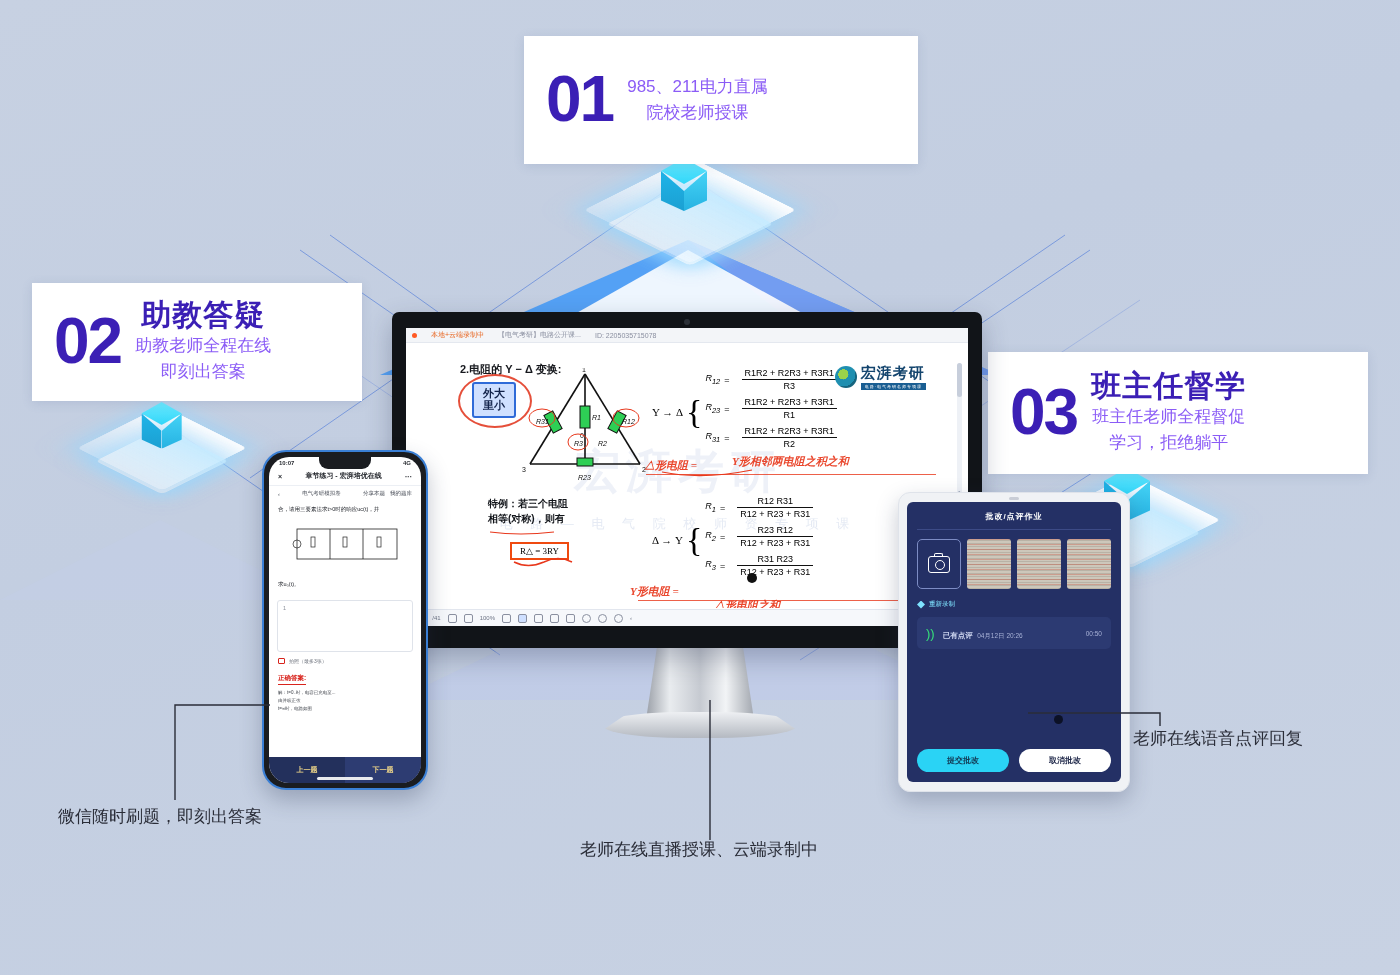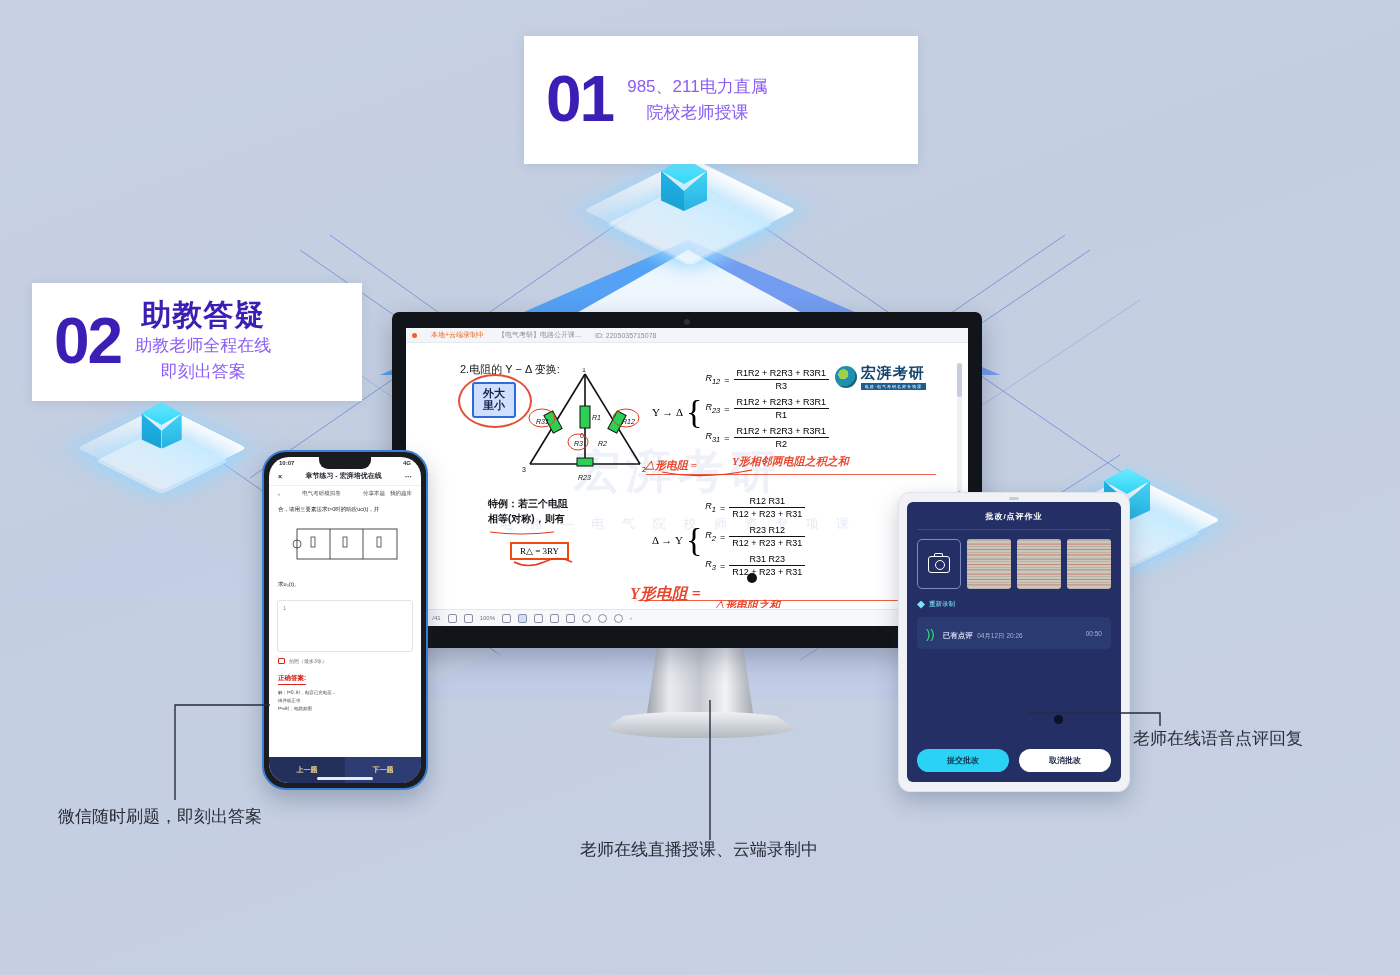--- a/index.html
+++ b/index.html
@@ -78,28 +78,28 @@
   .rec-dot { width:5px; height:5px; border-radius:50%; background:#ff5a24; }
   .rec-label { color:#e8651f; font-size:7px; }
   .scr-body { position:relative; height:calc(100% - 15px); background:#fff; }
   .wb { position:absolute; left:8px; top:3px; right:26px; bottom:18px;
         background:#fff; overflow:hidden; }
   .wm { position:absolute; left:50%; top:48%; transform:translate(-50%,-50%);
         font-size:46px; font-weight:bold; color:rgba(150,170,210,.16);
         white-space:nowrap; letter-spacing:6px; }
   .wm2 { position:absolute; left:50%; top:68%; transform:translate(-50%,-50%);
         font-size:13px; color:rgba(150,170,210,.25); white-space:nowrap; letter-spacing:7px; }
-  .wb-h { position:absolute; left:46px; top:16px; font-size:11px; font-weight:normal; color:#16181d; }
+  .wb-h { position:absolute; left:46px; top:16px; font-size:11px; font-weight:bold; color:#16181d; }
   .badge-box { position:absolute; left:58px; top:36px; width:44px; height:36px;
                border:2px solid #2f6bd8; border-radius:3px; background:#cfe0ff;
                display:flex; flex-direction:column; align-items:center; justify-content:center;
                font-size:11px; font-weight:bold; color:#11224a; line-height:1.05; }
   .badge-circle { position:absolute; left:44px; top:28px; width:74px; height:54px;
                   border:2px solid #e03018; border-radius:50%; opacity:.85; }
-  .frac { display:inline-block; text-align:center; vertical-align:middle; }
+  .frac { display:inline-block; text-align:center; vertical-align:middle;margin-left:8px; }
   .frac .n { border-bottom:1px solid #111; padding:0 3px 1px 3px; display:block; }
   .frac .d { padding:1px 3px 0 3px; display:block; }
   .feq { display:flex; align-items:center; gap:4px; margin-bottom:6px; font-size:9px; }
   .brace { font-size:34px; line-height:.8; font-family:"Liberation Serif",serif; }
   .logo-mark { position:absolute; right:16px; top:18px; display:flex; align-items:center; gap:4px; }
   .logo-swirl { width:22px; height:22px; border-radius:50%;
                 background:radial-gradient(circle at 38% 38%,#9cd34a 0 26%,#1f8fb0 27% 62%,#16657f 63%); }
   .logo-text { font-size:15px; font-weight:bold; color:#14456e; letter-spacing:1px; }
   .logo-sub { font-size:4px; background:#1a5e92; color:#fff; padding:1px 4px; letter-spacing:1px; }
   .ink { position:absolute; color:#e8381c; font-family:"Liberation Serif",serif;
@@ -280,20 +280,28 @@
 
   <div class="card" style="left:32px; top:283px; width:330px; height:118px;">
     <div class="num">02</div>
     <div class="txt">
       <div class="t-title">助教答疑</div>
       <div class="t-sub">助教老师全程在线</div>
       <div class="t-sub">即刻出答案</div>
     </div>
   </div>
 
+  <div class="card" style="left:988px; top:352px; width:380px; height:122px;">
+    <div class="num">03</div>
+    <div class="txt">
+      <div class="t-title">班主任督学</div>
+      <div class="t-sub">班主任老师全程督促</div>
+      <div class="t-sub">学习，拒绝躺平</div>
+    </div>
+  </div>
 
   <div class="mon-neck"></div>
   <div class="mon-base"></div>
 
   <div class="monitor">
     <div class="mon-bezel"></div>
     <div class="mon-cam"></div>
 
     <div class="screen">
 
@@ -395,21 +403,21 @@
                 <span class="frac">
                     <span class="n">R31 R23</span>
                 <span class="d">R12 + R23 + R31</span>
                   </span>
               </div>
             </div>
           </div>
 
           <div class="ink" style="left:230px;top:112px;font-size:11px;">△形电阻 =</div>
           <div class="ink" style="left:318px;top:108px;font-size:11px;">Y形相邻两电阻之积之和</div>
-          <div class="ink" style="left:216px;top:238px;font-size:16px;">Y形电阻 =</div>
+          <div class="ink" style="left:216px;top:238px;font-size:11px;">Y形电阻 =</div>
           <div class="ink" style="left:300px;top:252px;font-size:11px;">△形电阻之和</div>
           <div class="ink-line" style="left:232px;top:128px;width:290px;"></div>
           <div class="ink-line" style="left:224px;top:254px;width:300px;"></div>
           <svg style="position:absolute;left:0;top:0;" width="560" height="300">
             <path d="M100 216 q14 7 30 0 q14 -7 28 0" stroke="#e8381c" stroke-width="1.4" fill="none"></path>
             <path d="M76 186 q30 4 64 0" stroke="#e8381c" stroke-width="1.2" fill="none"></path>
             <path d="M248 126 q40 8 90 -2" stroke="#e8381c" stroke-width="1.2" fill="none"></path>
             <circle cx="338" cy="232" r="5" fill="#111"></circle>
           </svg>
 

